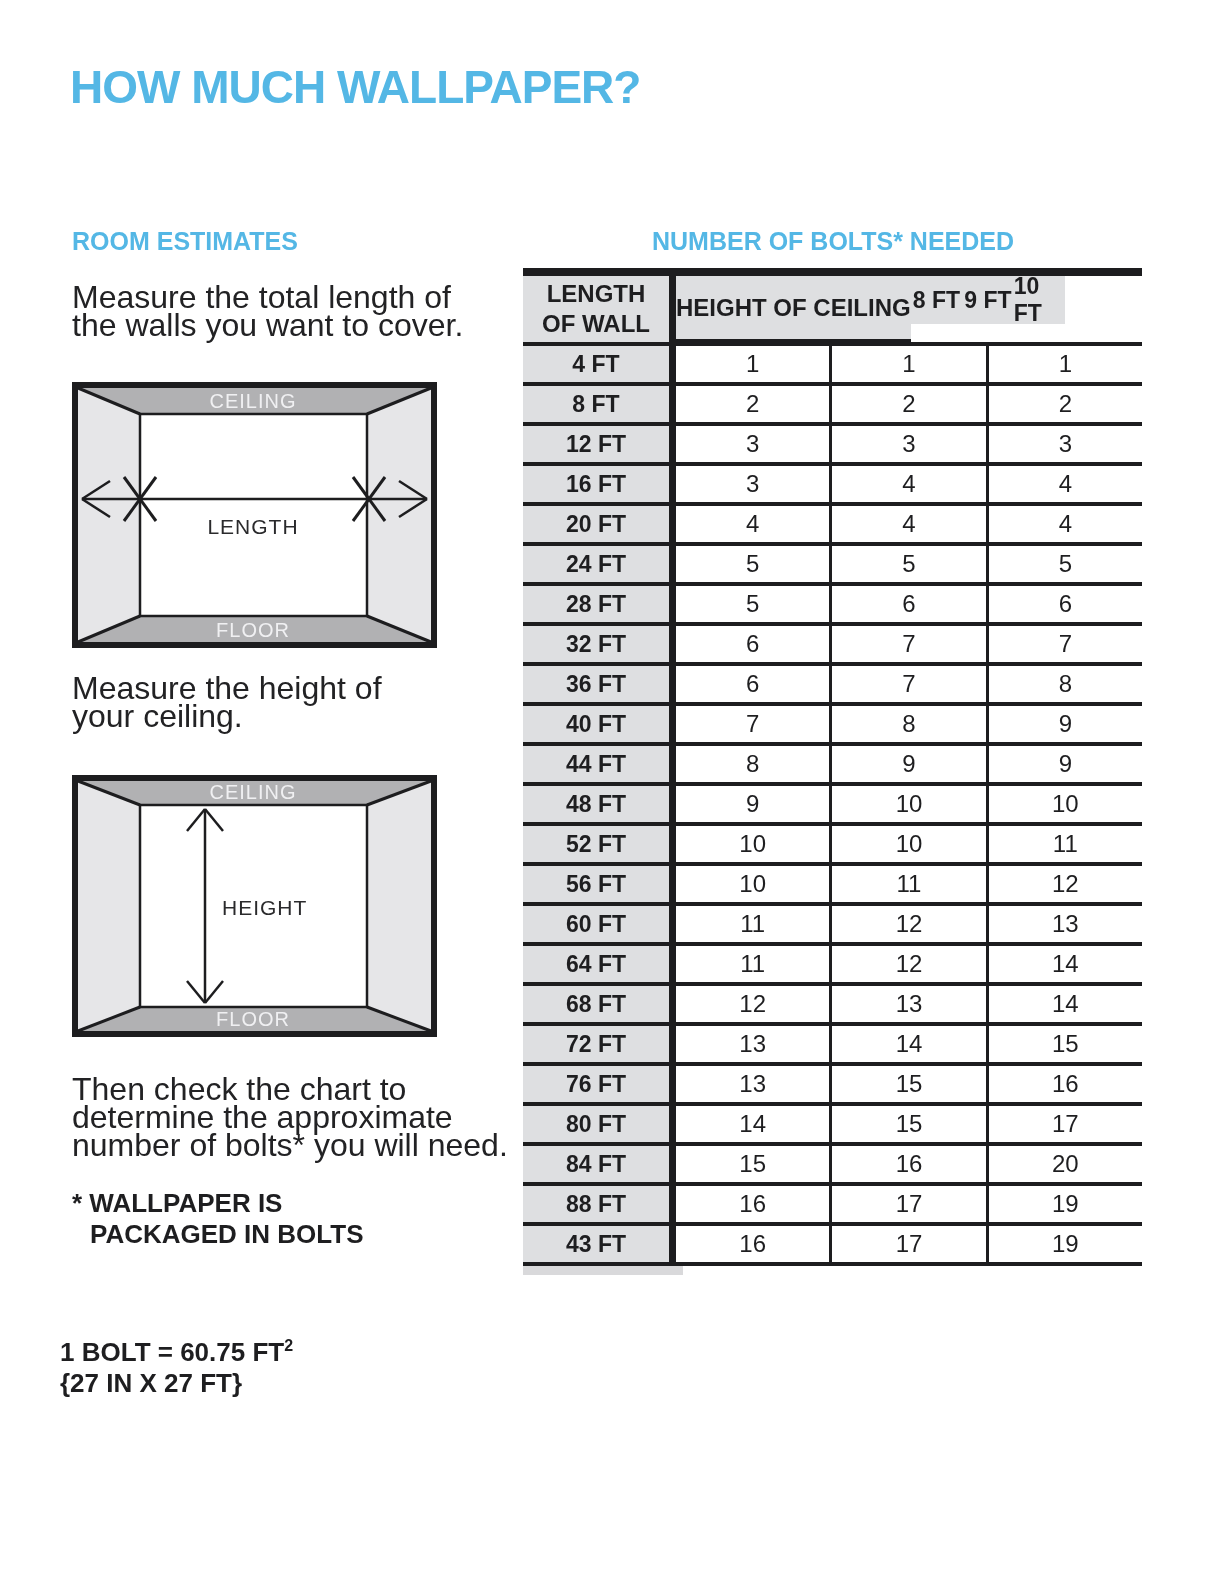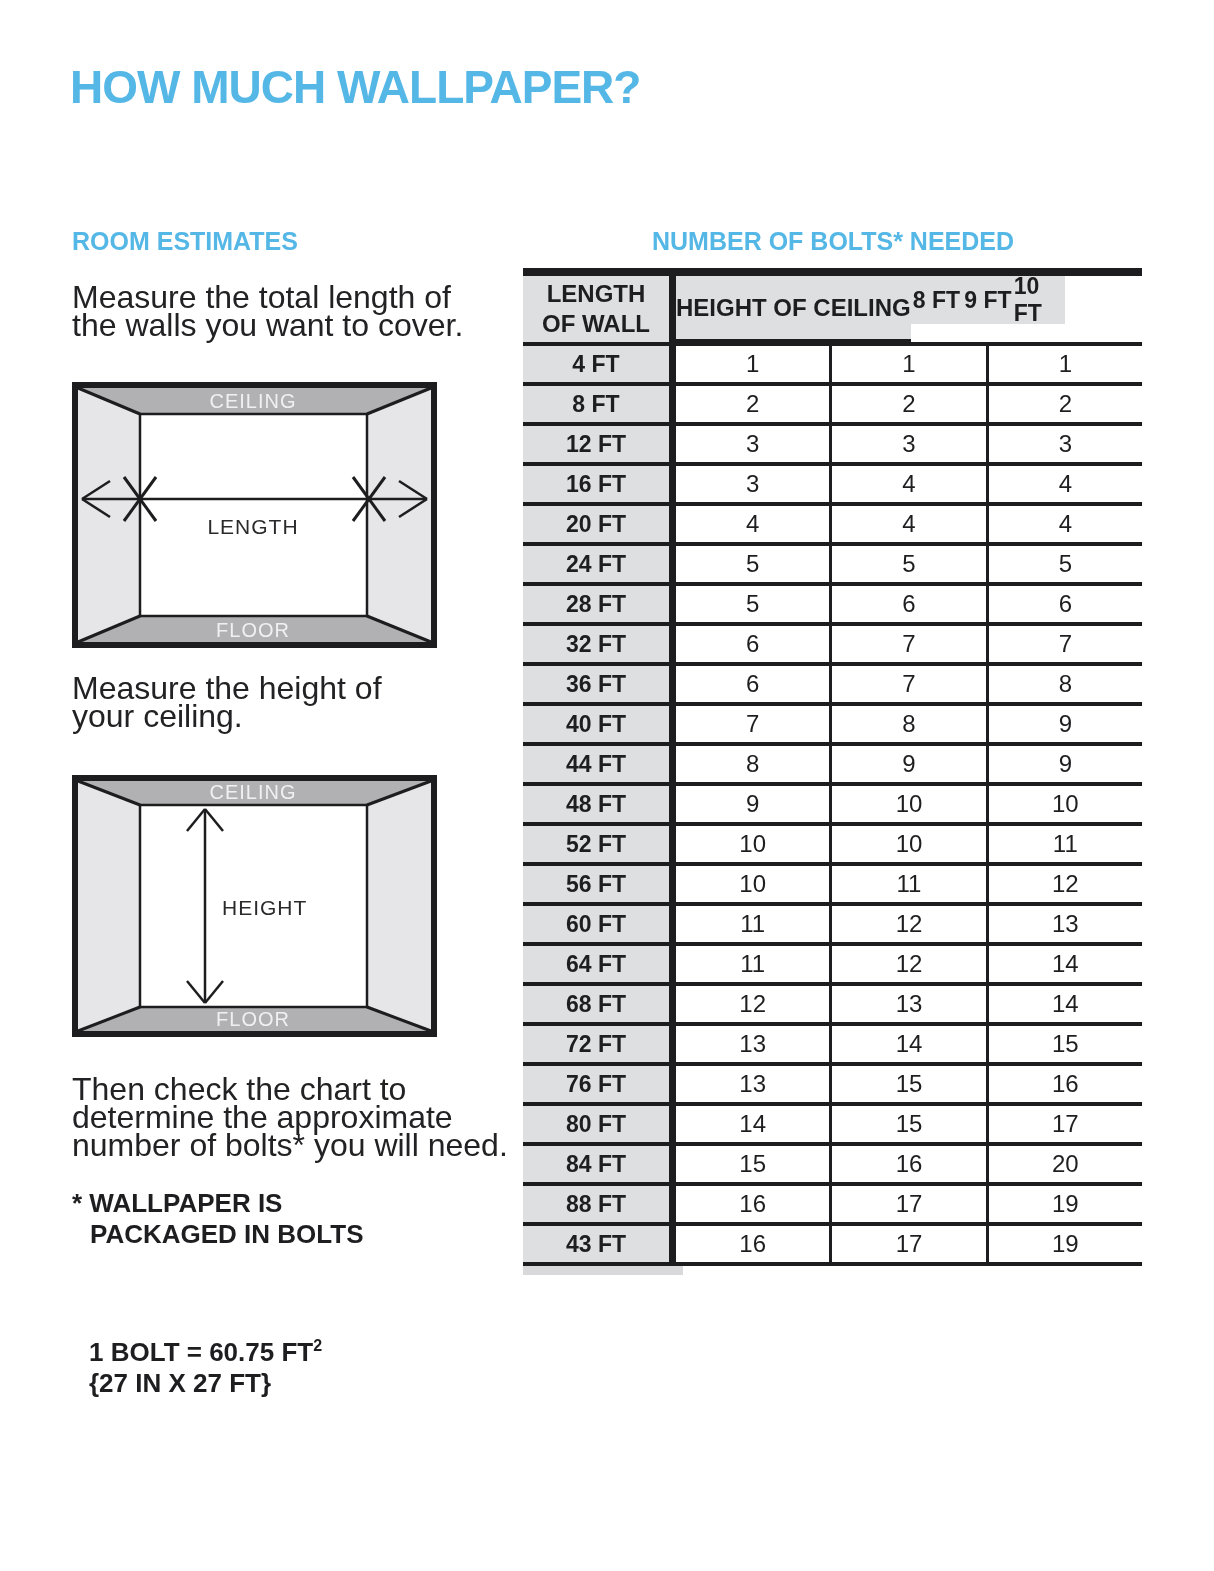--- a/index.html
+++ b/index.html
@@ -118,21 +118,21 @@
     <div>Then check the chart to</div>
     <div>determine the approximate</div>
     <div>number of bolts* you will need.</div>
   </div>
 
   <div class="abs footnote" style="left:72px;top:1188px;">
     <div><span>*</span> <span>WALLPAPER IS</span></div>
     <div class="hang">PACKAGED IN BOLTS</div>
   </div>
 
-  <div class="abs bolt-info" style="left:89px;top:1330px;">
+  <div class="abs bolt-info" style="left:60px;top:1330px;">
     <div><span>1 BOLT = 60.75 FT</span><sup>2</sup></div>
     <div>{27 IN X 27 FT}</div>
   </div>
 
   <div class="abs section-heading" style="left:652px;top:227px;">NUMBER OF BOLTS* NEEDED</div>
 
   <div class="abs bolts-table">
     <div class="t-top"></div>
     <div class="t-header">
       <div class="t-h-col1">

